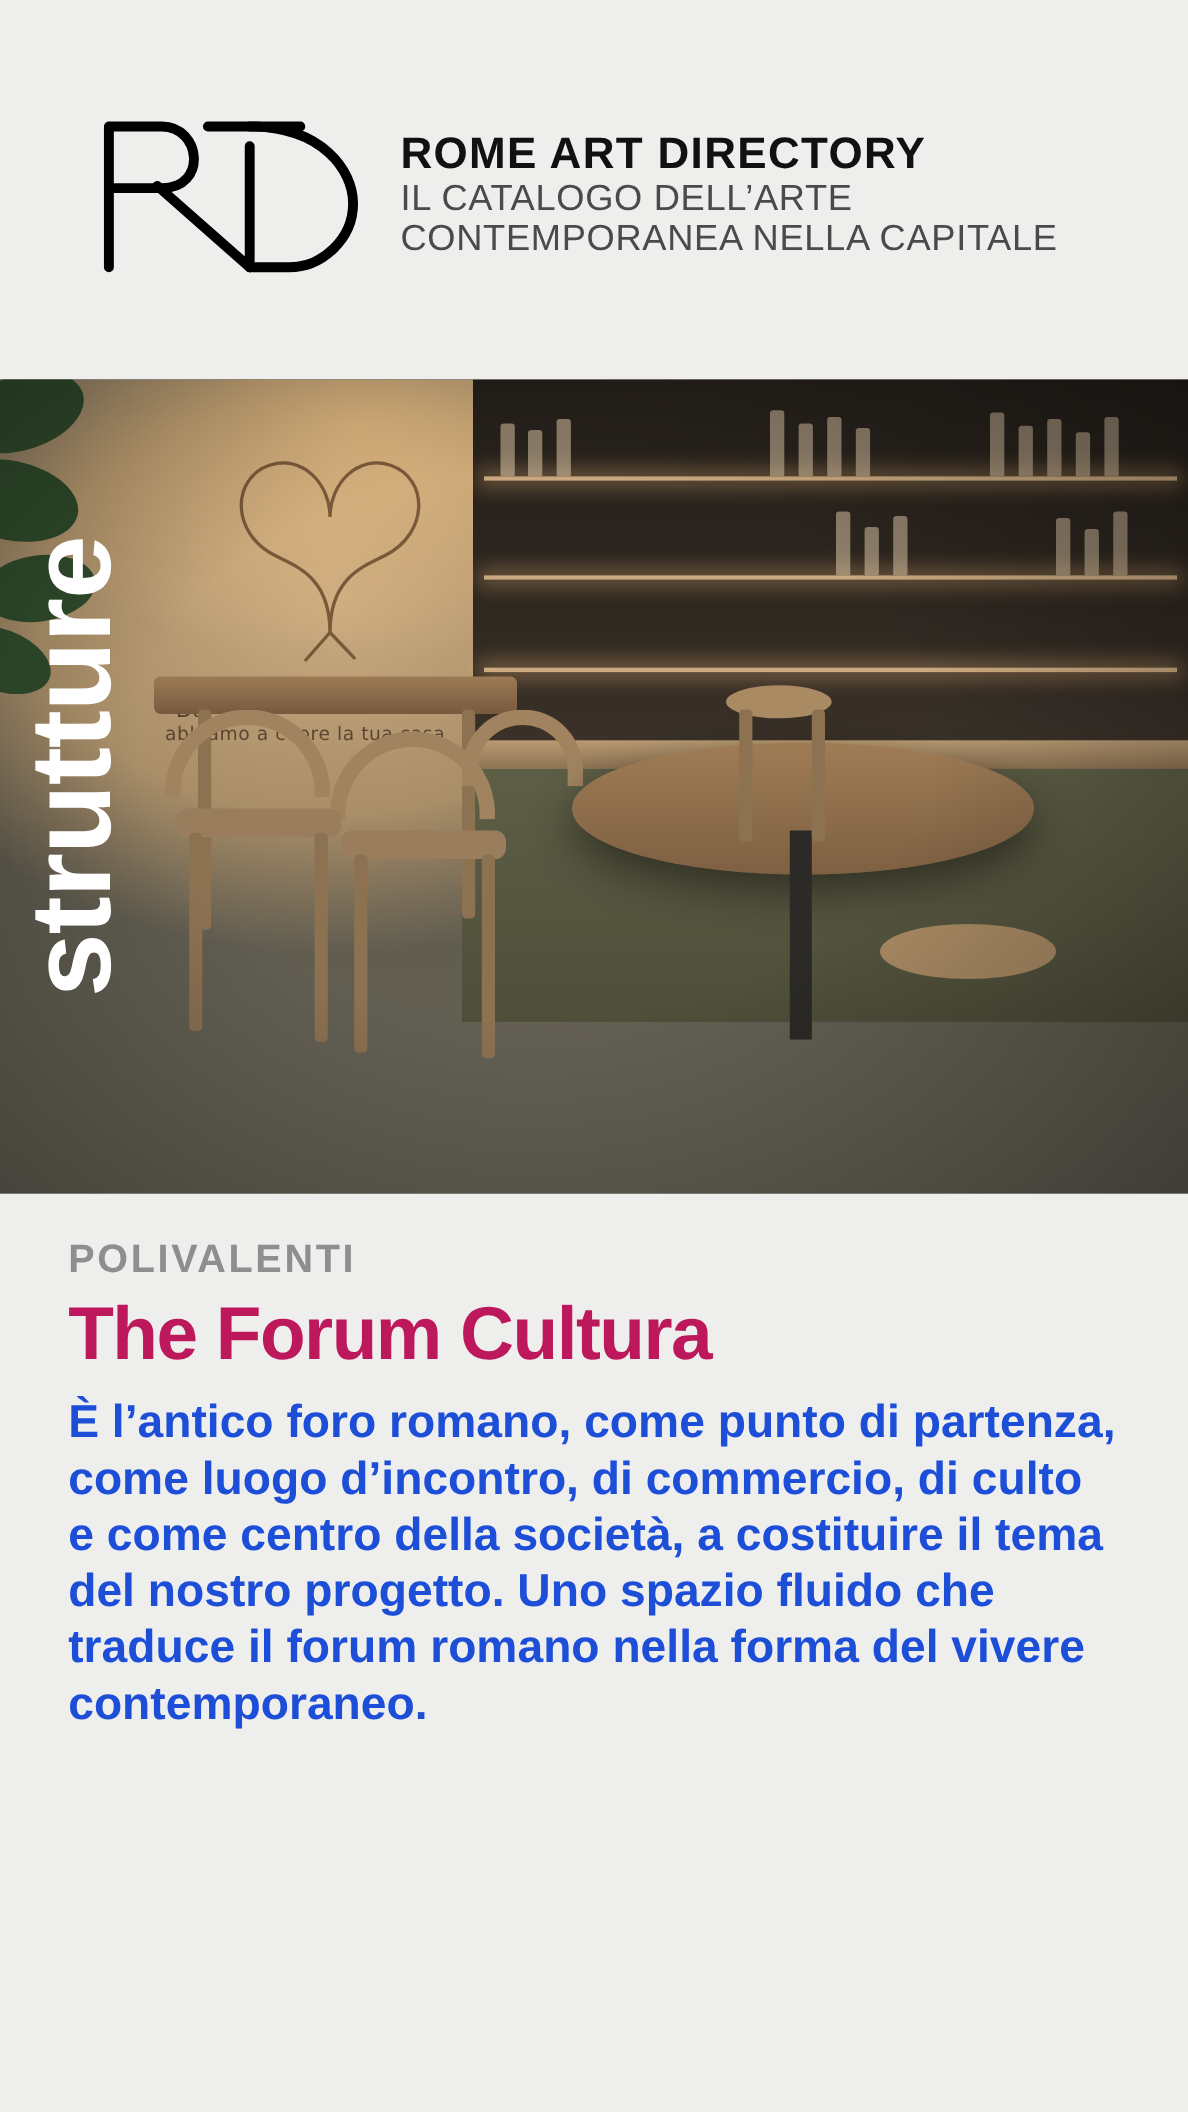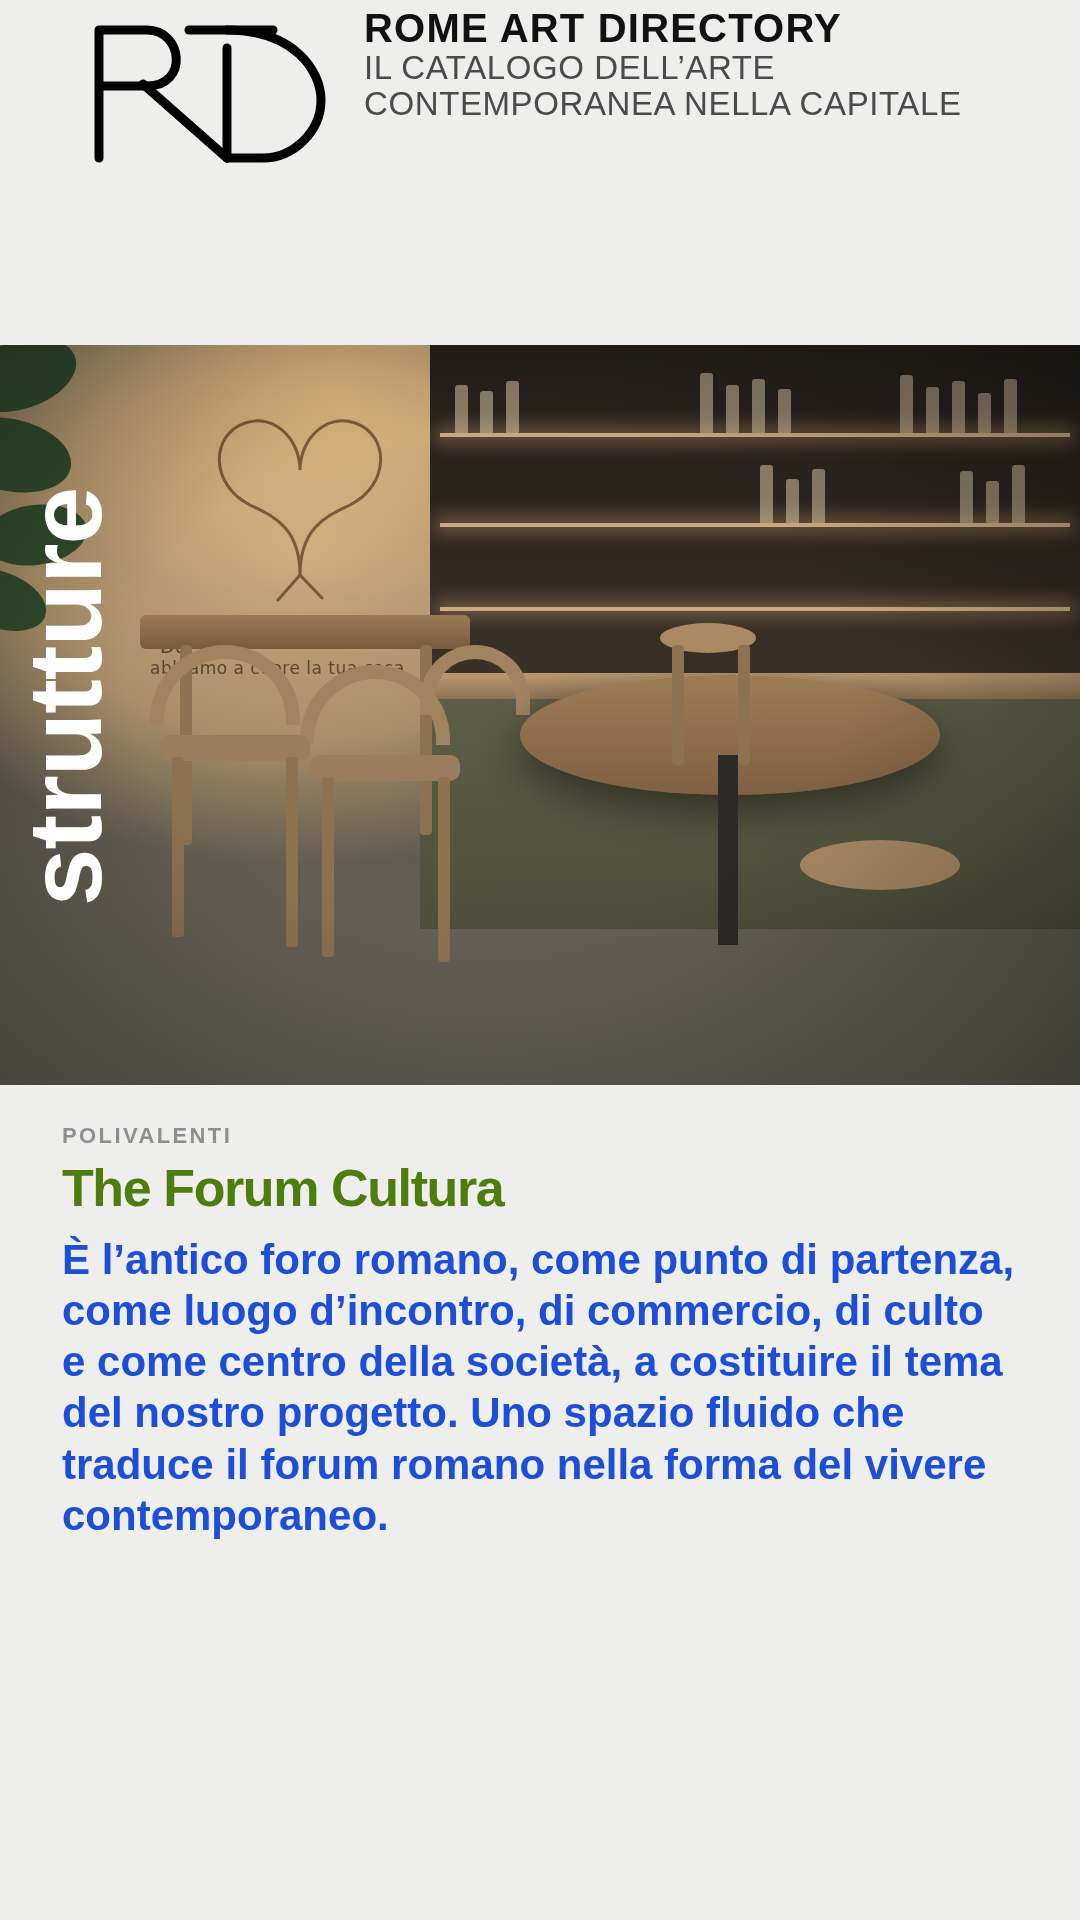--- a/index.html
+++ b/index.html
@@ -19,20 +19,21 @@
   }
 
   
   .header {
     position: absolute;
     top: 0; left: 0;
     width: 1080px;
     height: 345px;
     background: #eeeeec;
     display: flex;
+    align-items: center;
     padding-left: 62px;
   }
   .logo {
     width: 290px;
     height: 175px;
     flex: 0 0 290px;
     display: flex;
     align-items: center;
     justify-content: center;
   }
@@ -218,32 +219,32 @@
   }
 
   
   .content {
     position: absolute;
     top: 1085px; left: 0;
     width: 1080px;
     padding: 38px 62px 0 62px;
   }
   .kicker {
-    font-size: 22px;
+    font-size: 36px;
     font-weight: 700;
     letter-spacing: 2.4px;
     color: #8e8e8e;
     text-transform: uppercase;
   }
   .title {
     margin-top: 12px;
-    font-size: 52px;
+    font-size: 68px;
     font-weight: 700;
     letter-spacing: -1.4px;
-    color: #4d7c0f;
+    color: #be185d;
     line-height: 1.05;
   }
   .desc {
     margin-top: 18px;
     font-size: 42px;
     font-weight: 700;
     line-height: 1.22;
     color: #1d4ed8;
     max-width: 960px;
   }

